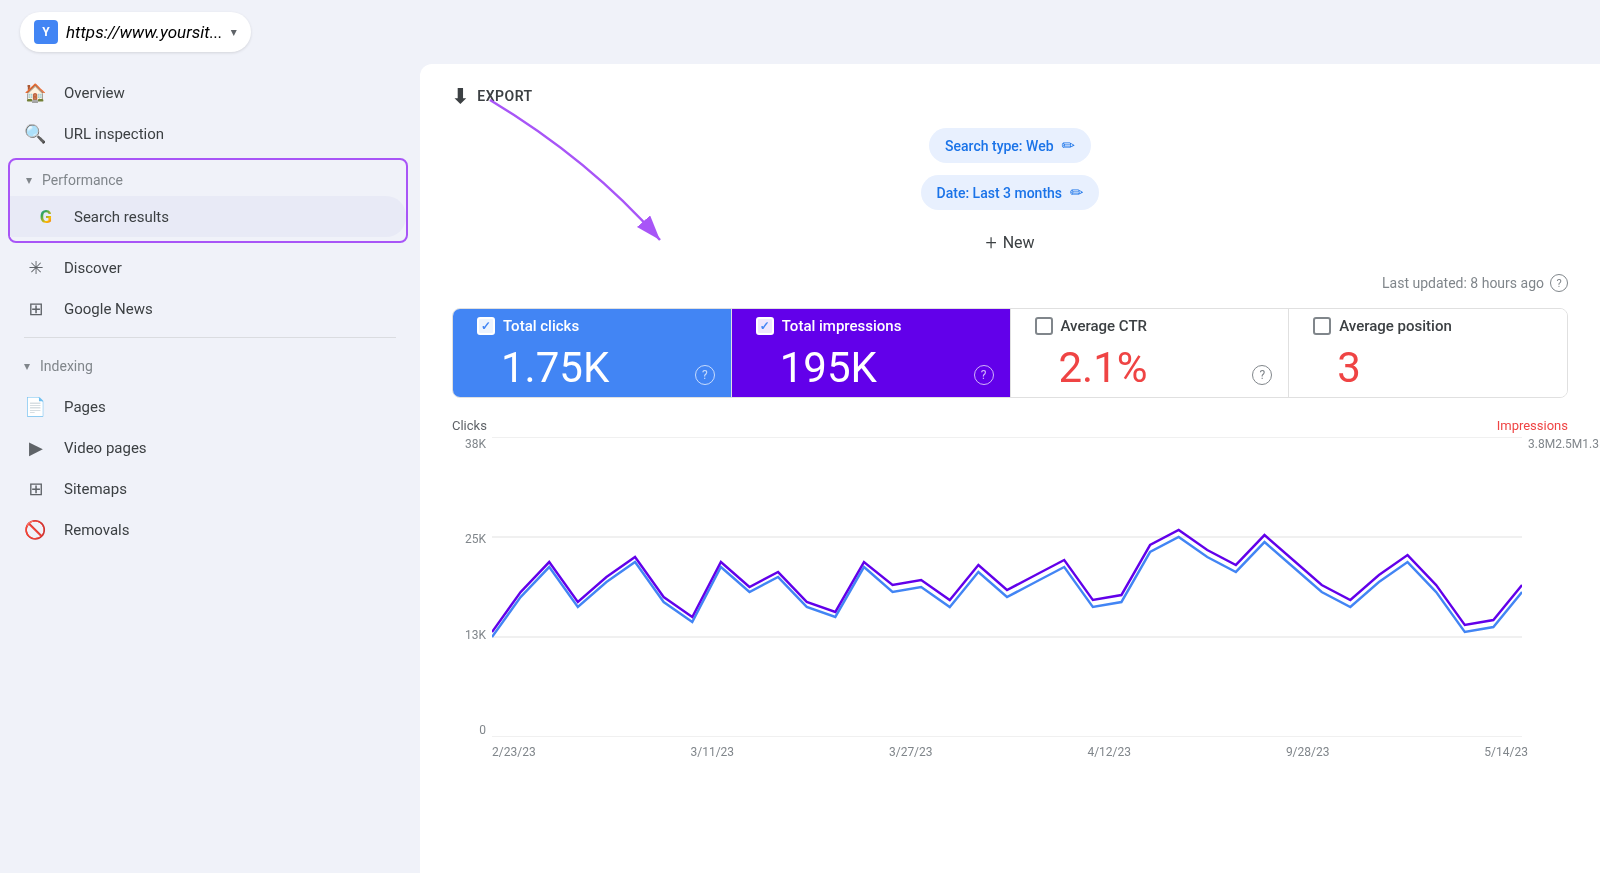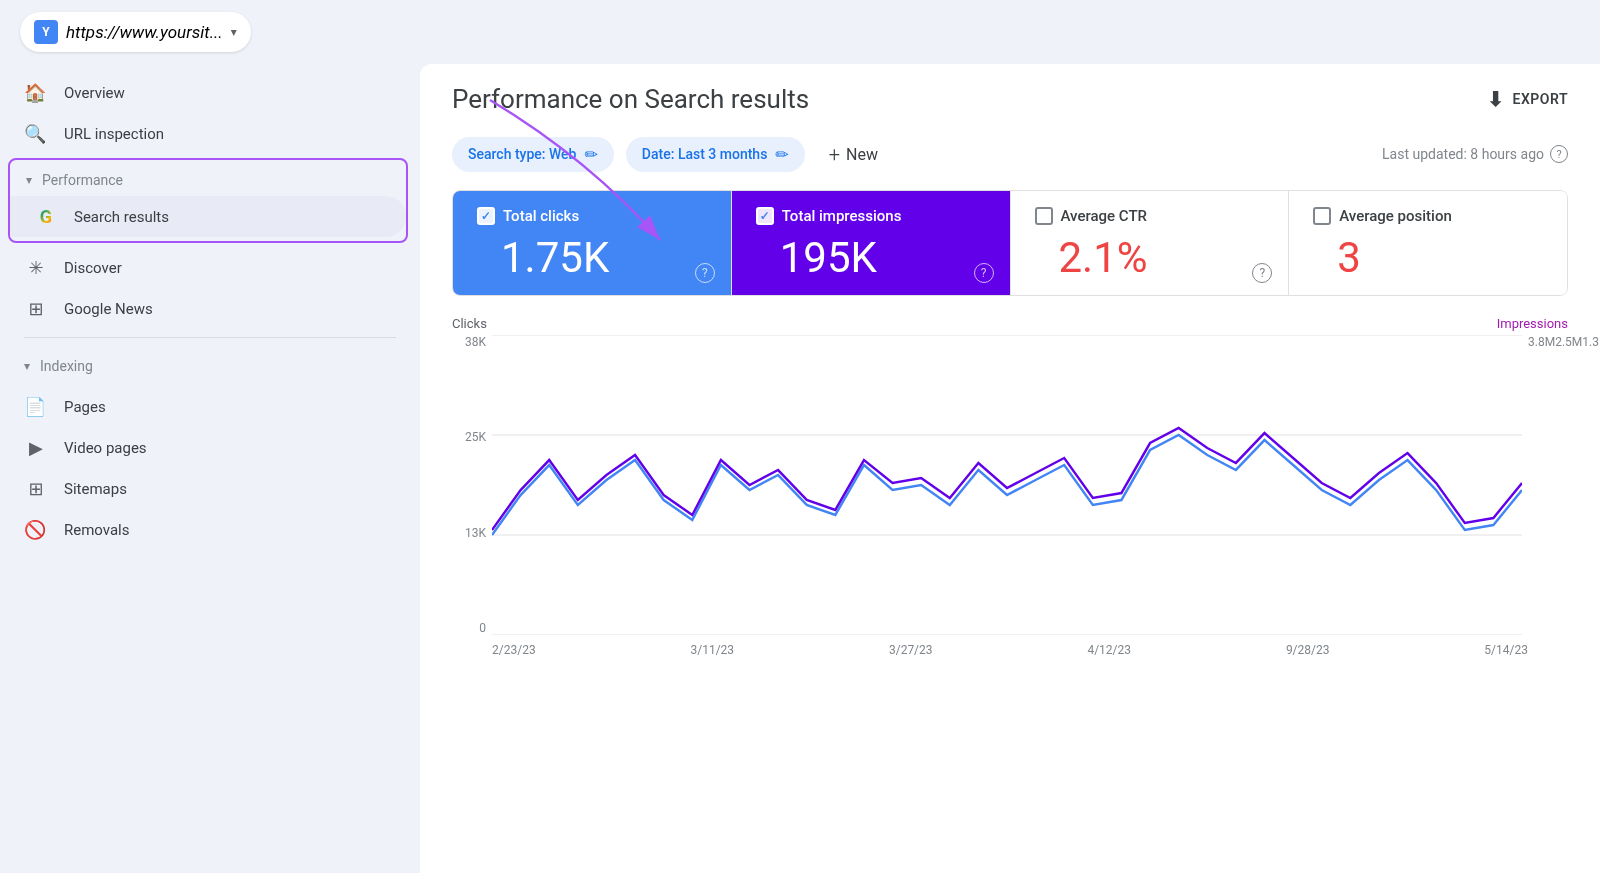--- a/index.html
+++ b/index.html
@@ -165,20 +165,21 @@
       font-size: 20px;
     }
 
     
     .filter-bar {
       display: flex;
       align-items: center;
       gap: 12px;
       padding: 0 32px 16px;
       flex-wrap: wrap;
+      flex-direction: column;
     }
     .filter-chip {
       display: flex;
       align-items: center;
       gap: 8px;
       background: #e8f0fe;
       border-radius: 20px;
       padding: 8px 16px;
       font-size: 14px;
       color: #1a73e8;
@@ -221,21 +222,21 @@
     
     .metrics-row {
       display: flex;
       margin: 0 32px;
       border-radius: 8px;
       overflow: hidden;
       border: 1px solid #e0e0e0;
     }
     .metric-card {
       flex: 1;
-      padding: 16px 24px;
+      padding: 8px 24px;
       position: relative;
       border-right: 1px solid #e0e0e0;
     }
     .metric-card:last-child { border-right: none; }
     .metric-card.active-blue {
       background: #4285f4;
     }
     .metric-card.active-purple {
       background: #6200ea;
     }
@@ -324,21 +325,21 @@
       display: flex;
       justify-content: space-between;
       margin-bottom: 4px;
     }
     .chart-label-left {
       font-size: 13px;
       color: #5f6368;
     }
     .chart-label-right {
       font-size: 13px;
-      color: #a21caf;
+      color: #ef4444;
     }
     .chart-svg {
       width: 100%;
       height: 100%;
     }
     .chart-x-labels {
       display: flex;
       justify-content: space-between;
       margin-left: 40px;
       margin-right: 40px;
@@ -435,21 +436,20 @@
     <div class="nav-item">
       <span class="nav-icon">🚫</span>
       <span>Removals</span>
     </div>
 
   </div>
 
   <div class="content">
 
     <div class="content-header">
-      <h1 class="content-title">Performance on Search results</h1>
       <div class="export-btn">
         <span class="export-icon">⬇</span>
         <span>EXPORT</span>
       </div>
     </div>
 
     <div class="filter-bar">
       <div class="filter-chip">
         <span>Search type: Web</span>
         <span class="edit-icon">✏</span>

